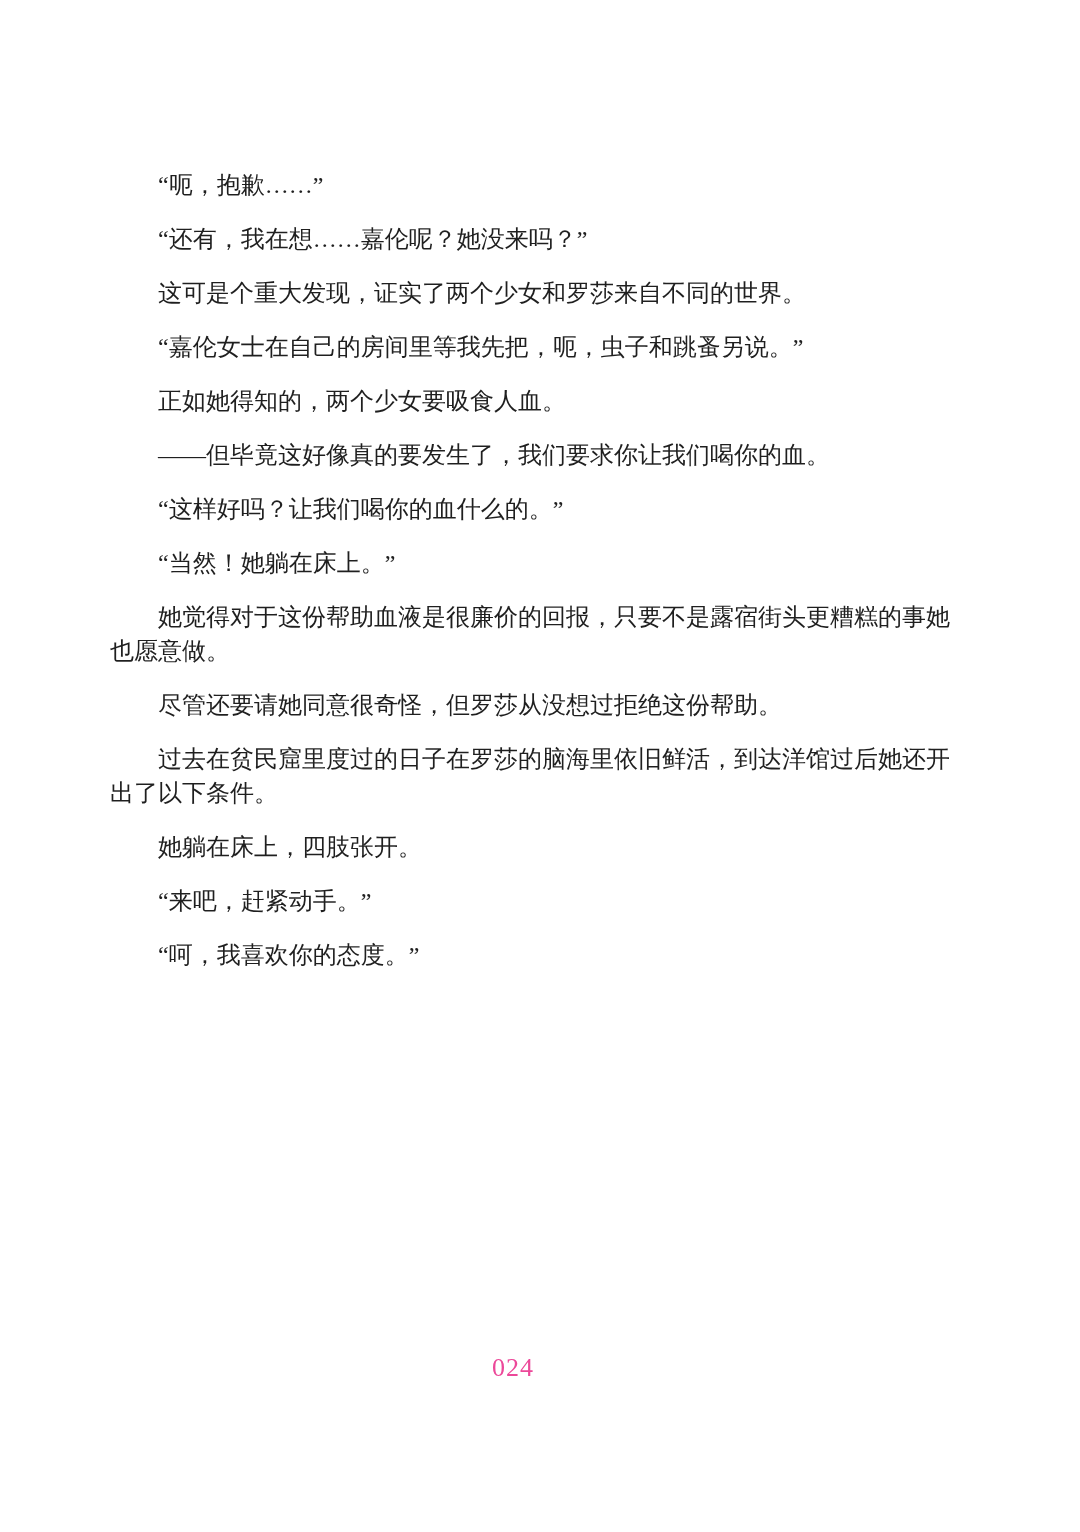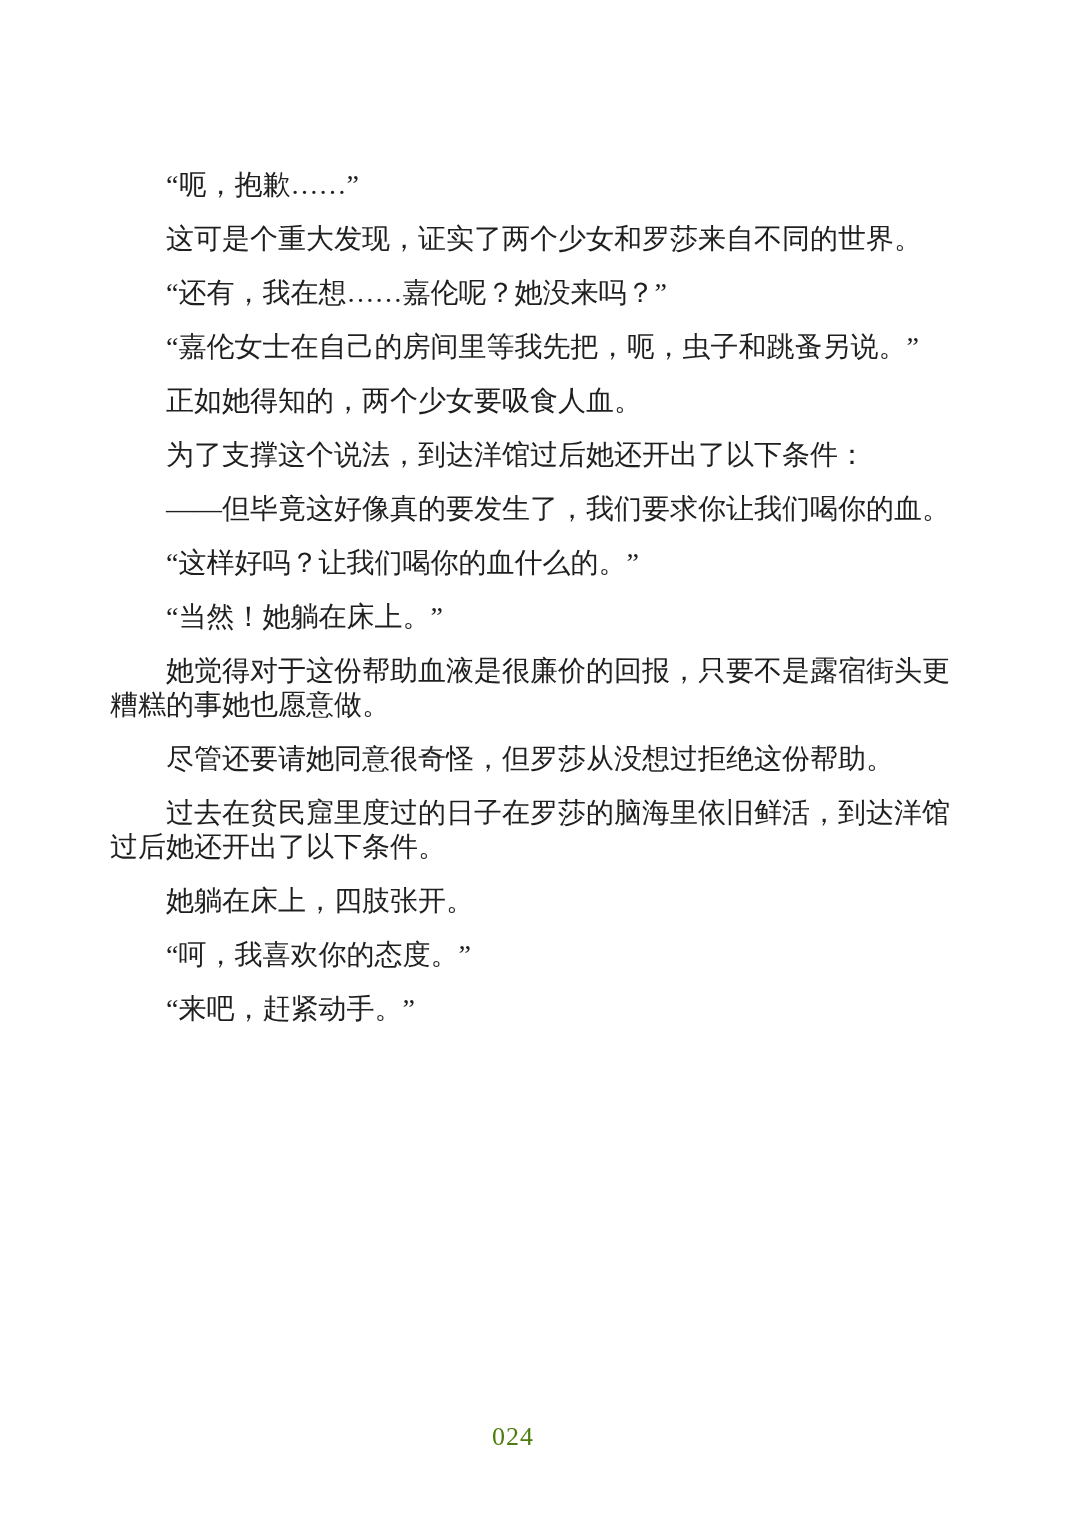--- a/index.html
+++ b/index.html
@@ -17,63 +17,62 @@
   .page {
     position: absolute;
     inset: 0;
     background: #ffffff;
   }
   .content {
     position: absolute;
     left: 110px;
     top: 168px;
     width: 840px;
-    font-size: 28px;
+    font-size: 24px;
     line-height: 34px;
     color: #1f1f1f;
     text-align: left;
     word-break: normal;
     line-break: strict;
   }
   .content p {
     margin: 0 0 20px 0;
     text-indent: 2em;
   }
   .content p:last-child {
     margin-bottom: 0;
   }
   .page-number {
     position: absolute;
-    top: 1422px;
+    top: 1353px;
     left: 513px;
     transform: translateX(-50%);
     font-size: 26px;
     line-height: 30px;
-    color: #4d7c0f;
+    color: #ec4899;
     letter-spacing: 1px;
   }
 </style>
 </head>
 <body>
 
 <div class="page">
 
   <main class="content">
     <p>“呃，抱歉……”</p>
+    <p>“还有，我在想……嘉伦呢？她没来吗？”</p>
     <p>这可是个重大发现，证实了两个少女和罗莎来自不同的世界。</p>
-    <p>“还有，我在想……嘉伦呢？她没来吗？”</p>
     <p>“嘉伦女士在自己的房间里等我先把，呃，虫子和跳蚤另说。”</p>
     <p>正如她得知的，两个少女要吸食人血。</p>
-    <p>为了支撑这个说法，到达洋馆过后她还开出了以下条件：</p>
     <p>——但毕竟这好像真的要发生了，我们要求你让我们喝你的血。</p>
     <p>“这样好吗？让我们喝你的血什么的。”</p>
     <p>“当然！她躺在床上。”</p>
     <p>她觉得对于这份帮助血液是很廉价的回报，只要不是露宿街头更糟糕的事她也愿意做。</p>
     <p>尽管还要请她同意很奇怪，但罗莎从没想过拒绝这份帮助。</p>
     <p>过去在贫民窟里度过的日子在罗莎的脑海里依旧鲜活，到达洋馆过后她还开出了以下条件。</p>
     <p>她躺在床上，四肢张开。</p>
+    <p>“来吧，赶紧动手。”</p>
     <p>“呵，我喜欢你的态度。”</p>
-    <p>“来吧，赶紧动手。”</p>
   </main>
 
   <footer class="page-number">024</footer>
 
 </div>
 
 </body></html>

